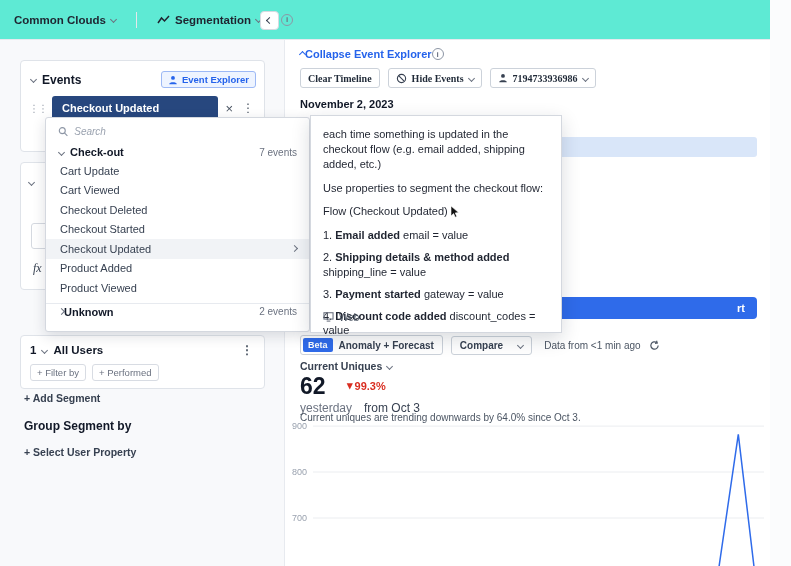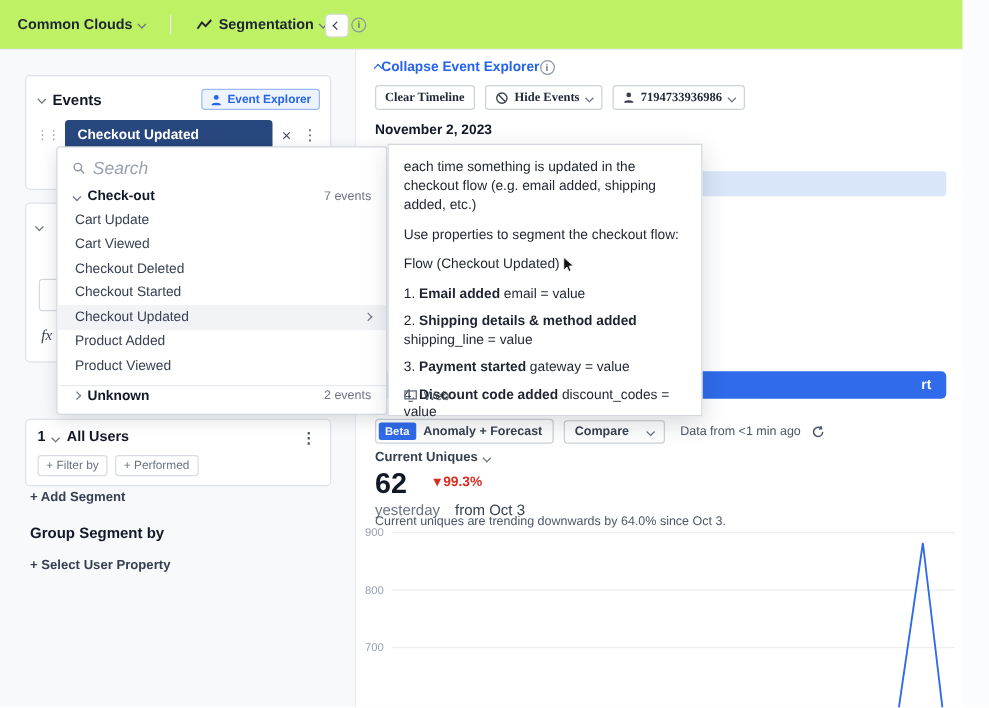--- a/index.html
+++ b/index.html
@@ -1,21 +1,21 @@
 <!DOCTYPE html>
 <html><head>
 <meta charset="utf-8">
 <style>
   * { margin:0; padding:0; box-sizing:border-box; }
   html,body { background:#ffffff; }
   body { font-family:"Liberation Sans", sans-serif; }
   .screen { position:relative; width:791px; height:566px; background:#fbfcfd; overflow:hidden; color:#1f2430; cursor:default; }
 
   
-  .topbar { position:absolute; left:0; top:0; right:21px; height:40px; background:#bef264; border-bottom:1px solid #e7eaef; display:flex; align-items:center; padding:0 14px; gap:20px; }
+  .topbar { position:absolute; left:0; top:0; right:21px; height:40px; background:#5eead4; border-bottom:1px solid #e7eaef; display:flex; align-items:center; padding:0 14px; gap:20px; }
   .tb-item { display:flex; align-items:center; gap:5px; font-size:11.5px; font-weight:700; color:#1f2430; cursor:pointer; }
   .tb-divider { width:1px; height:16px; background:#e5e7eb; }
   .chev { display:inline-block; width:5px; height:5px; border-right:1.4px solid currentColor; border-bottom:1.4px solid currentColor; transform:rotate(45deg); flex:none; }
   .chev.up { transform:rotate(225deg); }
   .chev.right { transform:rotate(-45deg); }
   .chev.gray { color:#6b7280; }
   .info-icon { display:inline-flex; align-items:center; justify-content:center; width:12px; height:12px; border:1.2px solid #8d96a5; border-radius:50%; font-size:8px; font-weight:700; color:#6b7280; flex:none; }
   .collapse-btn { position:absolute; left:260px; top:11px; width:19px; height:19px; border:1px solid #d6dae1; border-radius:4px; background:#fff; display:flex; align-items:center; justify-content:center; color:#374151; cursor:pointer; }
 
   
@@ -44,28 +44,28 @@
   .chip { border:1px solid #d8dce3; border-radius:3px; font-size:9.5px; color:#6b7280; padding:2px 6px; background:#fff; cursor:pointer; font-family:inherit; }
 
   .rail-link { position:absolute; font-size:10.5px; font-weight:700; color:#374151; cursor:pointer; }
   .add-segment { left:24px; top:352px; }
   .group-header { left:24px; top:379px; font-size:12px; font-weight:700; color:#111827; position:absolute; }
   .select-prop { left:24px; top:406px; }
 
   
   .dropdown { position:absolute; left:45px; top:117px; width:265px; height:215px; background:#fff; border:1px solid #d4d8df; border-radius:3px; box-shadow:0 4px 14px rgba(20,30,50,.14); z-index:5; }
   .dd-search { display:flex; align-items:center; gap:6px; padding:8px 12px 5px; }
-  .dd-search input { border:none; outline:none; background:transparent; font-size:14px; font-style:italic; color:#374151; width:100%; font-family:inherit; }
+  .dd-search input { border:none; outline:none; background:transparent; font-size:10px; font-style:italic; color:#374151; width:100%; font-family:inherit; }
   .dd-search input::placeholder { color:#9aa2af; }
   .dd-group { display:flex; align-items:center; gap:6px; padding:4px 12px 3px 13px; font-size:11px; font-weight:700; color:#111827; }
   .dd-count { margin-left:auto; font-weight:400; font-size:10px; color:#6b7280; }
   .dd-item { display:flex; align-items:center; height:19.5px; padding:0 12px 0 14px; font-size:11px; color:#374151; cursor:pointer; }
   .dd-item.selected { background:#f1f3f6; }
   .dd-item .chev { margin-left:auto; color:#6b7280; }
-  .dd-unknown { display:flex; align-items:center; gap:6px; margin-top:5px; border-top:1px solid #e7eaef; padding:2px 12px 0 13px; font-size:11px; font-weight:700; color:#111827; cursor:pointer; }
+  .dd-unknown { display:flex; align-items:center; margin-top:5px; border-top:1px solid #e7eaef; padding:2px 12px 0 13px; font-size:11px; font-weight:700; color:#111827; cursor:pointer; }
 
   
   .main { position:absolute; left:285px; top:40px; right:21px; bottom:0; background:#fff; }
   .collapse-row { position:absolute; left:15px; top:8px; display:flex; align-items:center; gap:0; color:#2563eb; font-size:11px; font-weight:700; cursor:pointer; }
   .toolbar { position:absolute; left:15px; top:28px; display:flex; gap:8px; }
   .tb-btn { display:flex; align-items:center; gap:5px; height:20px; padding:0 7px; border:1px solid #ccd2da; border-radius:3px; background:#fff; font-size:10px; font-weight:700; color:#1f2937; cursor:pointer; font-family:Liberation Serif, serif; }
   .date { position:absolute; left:15px; top:58px; font-size:11px; font-weight:700; color:#111827; }
   .event-strip { position:absolute; left:15px; top:97px; right:13px; height:20px; background:#d9e6f9; border-radius:3px; cursor:pointer; }
   .primary-btn { position:absolute; left:15px; top:257px; right:13px; height:22px; background:#2f6bea; border-radius:4px; color:#fff; font-size:11px; font-weight:700; display:flex; align-items:center; justify-content:flex-end; padding-right:12px; cursor:pointer; }
   .chart-toolbar { position:absolute; left:15px; top:295px; display:flex; align-items:center; gap:8px; }

